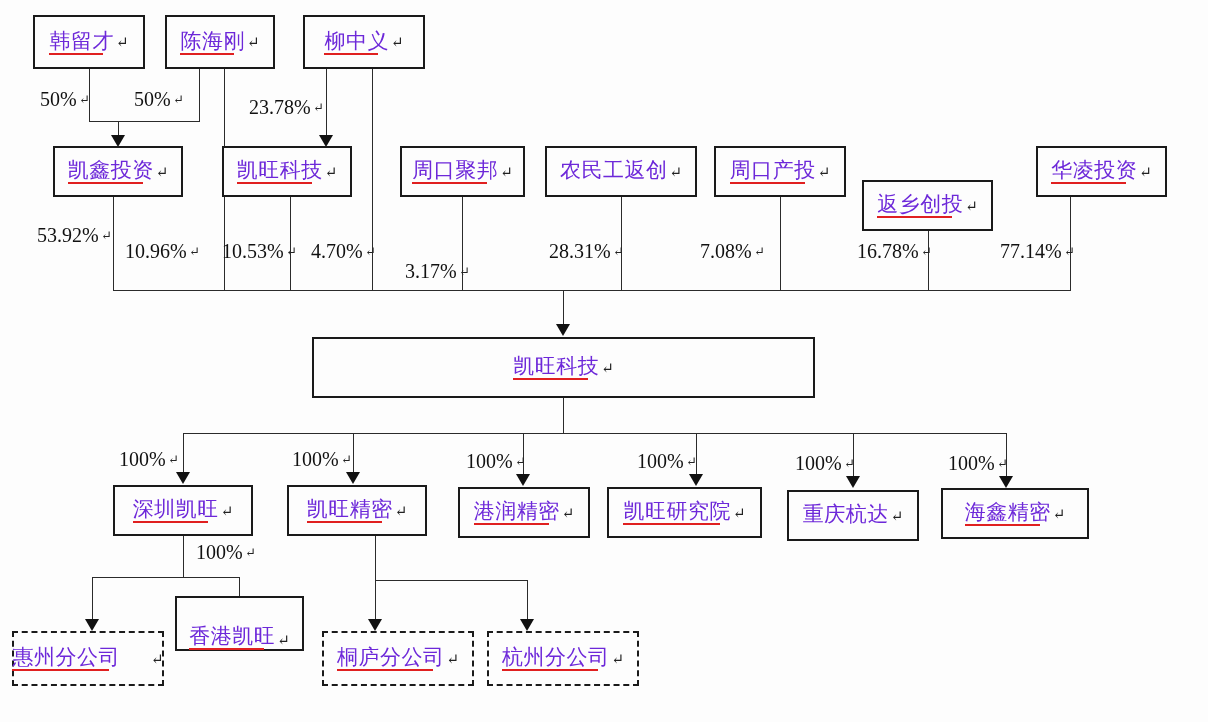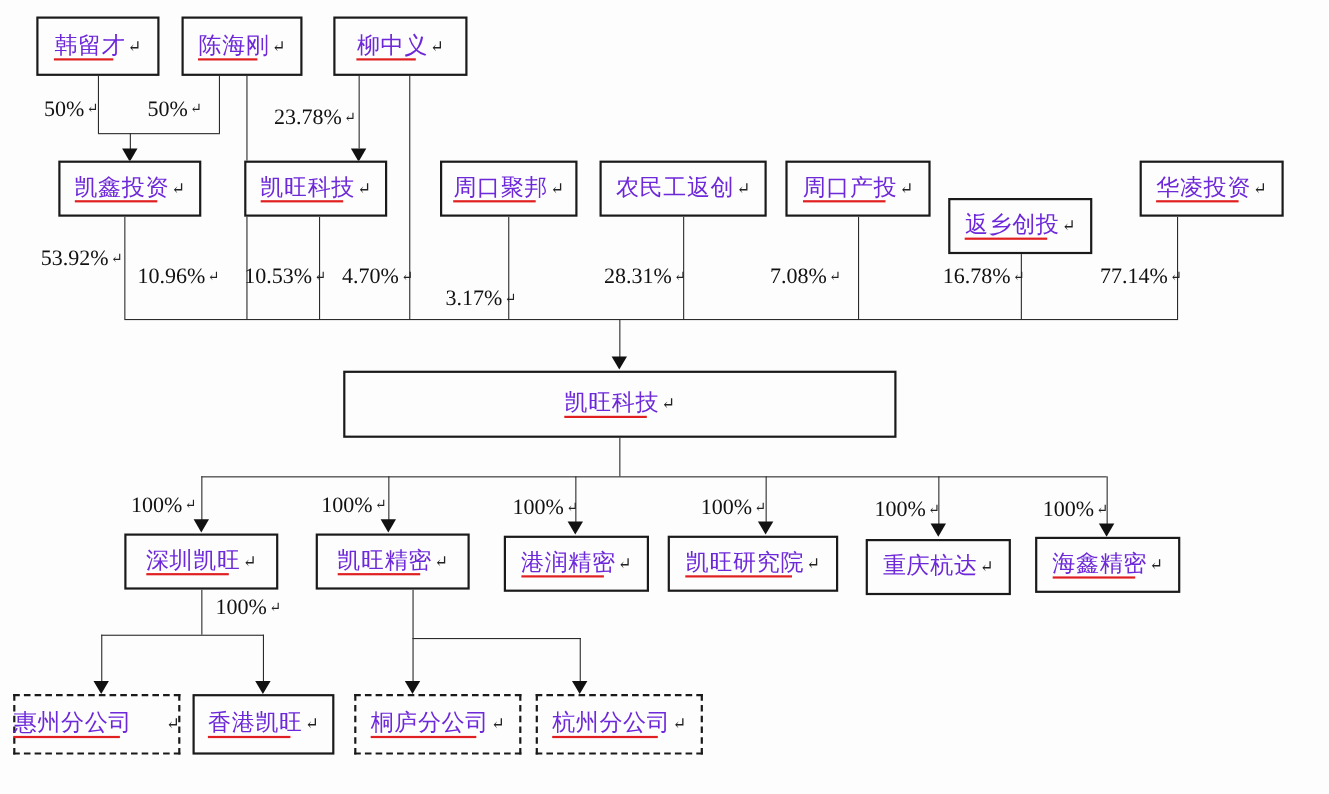--- a/index.html
+++ b/index.html
@@ -275,21 +275,21 @@
   <div class="node" style="left:607px; top:487px; width:155px; height:51px;">
     <span class="node-label misspell">凯旺研究院</span>
       <span class="pilcrow">↵</span>
   </div>
 
   <div class="node" style="left:787px; top:490px; width:132px; height:51px;">
     <span class="node-label">重庆杭达</span>
       <span class="pilcrow">↵</span>
   </div>
 
-  <div class="node" style="left:941px; top:488px; width:132px; height:51px;">
+  <div class="node" style="left:941px; top:488px; width:148px; height:51px;">
     <span class="node-label misspell">海鑫精密</span>
       <span class="pilcrow">↵</span>
   </div>
 
   <div class="vline" style="left:183px; top:536px; height:41px;"></div>
   <div class="hline" style="left:92px; top:577px; width:148px;"></div>
   <div class="vline" style="left:92px; top:577px; height:43px;"></div>
   <div class="arrow" style="left:85px; top:619px;"></div>
   <div class="vline" style="left:239px; top:577px; height:43px;"></div>
   <div class="arrow" style="left:232px; top:619px;"></div>
@@ -302,21 +302,21 @@
   <div class="arrow" style="left:368px; top:619px;"></div>
   <div class="hline" style="left:375px; top:580px; width:153px;"></div>
   <div class="vline" style="left:527px; top:580px; height:40px;"></div>
   <div class="arrow" style="left:520px; top:619px;"></div>
 
   <div class="node dashed" style="left:12px; top:631px; width:152px; height:55px;gap:29px;">
     <span class="node-label misspell">惠州分公司</span>
       <span class="pilcrow">↵</span>
   </div>
 
-  <div class="node" style="left:175px; top:631px; width:129px; height:55px;">
+  <div class="node" style="left:175px; top:596px; width:129px; height:55px;align-items:flex-end;">
     <span class="node-label misspell">香港凯旺</span>
       <span class="pilcrow">↵</span>
   </div>
 
   <div class="node dashed" style="left:322px; top:631px; width:152px; height:55px;">
     <span class="node-label misspell">桐庐分公司</span>
       <span class="pilcrow">↵</span>
   </div>
 
   <div class="node dashed" style="left:487px; top:631px; width:152px; height:55px;">

